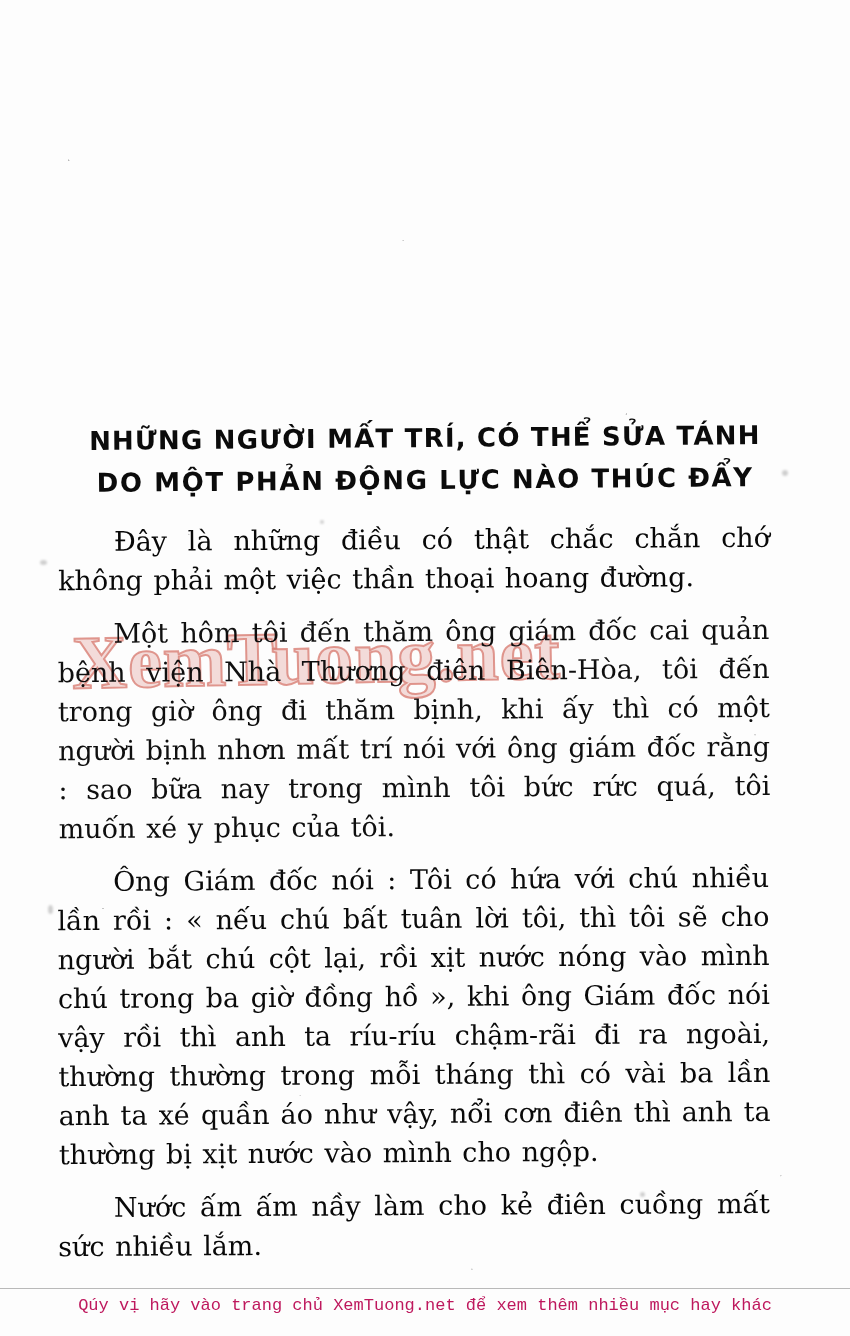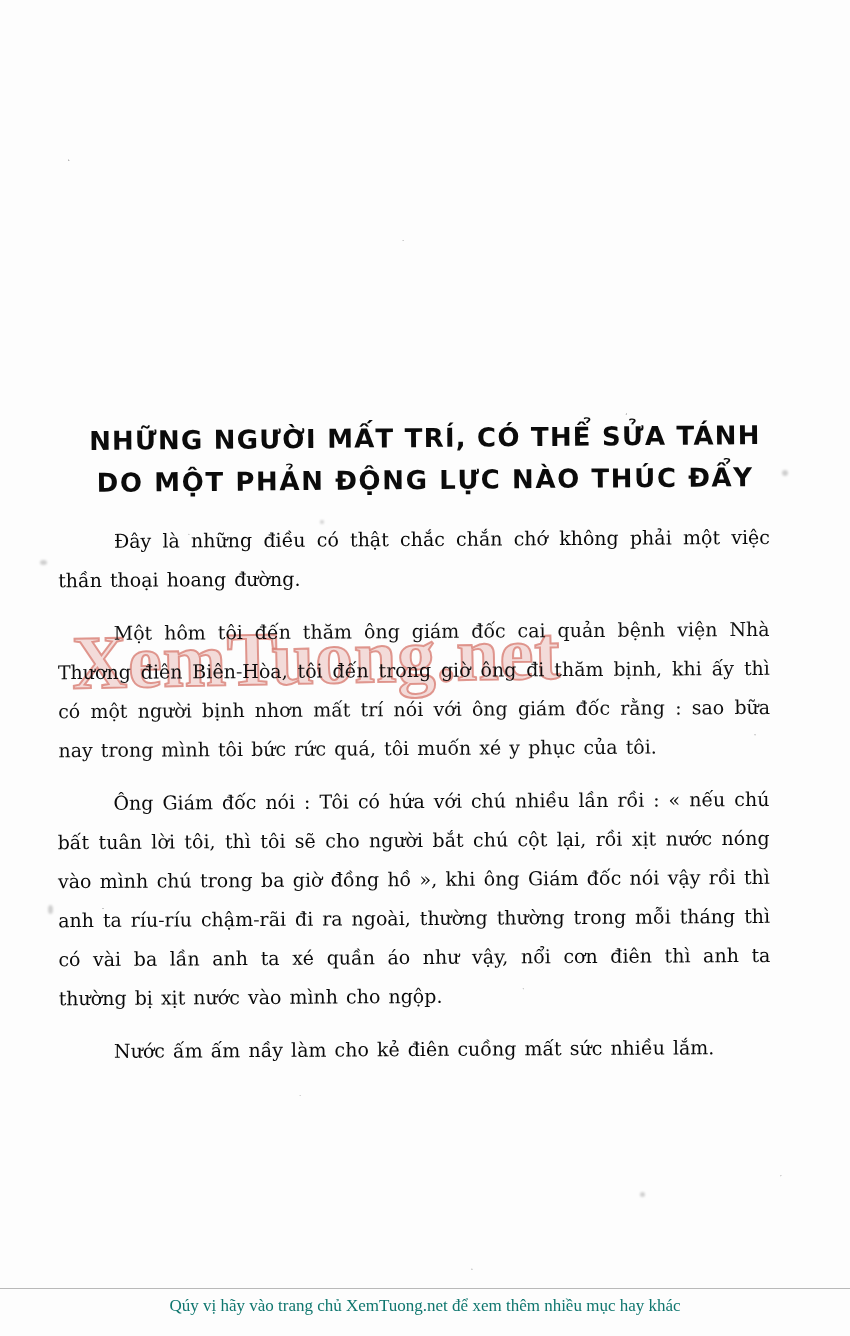--- a/index.html
+++ b/index.html
@@ -66,21 +66,21 @@
     letter-spacing: 1.6px;
   }
 
   
   .body-text {
     position: absolute;
     left: 58px;
     top: 520px;
     width: 712px;
     font-family: "DejaVu Serif", serif;
-    font-size: 19px;
+    font-size: 27px;
     line-height: 39px;
     color: #080808;
     text-align: justify;
     text-justify: inter-word;
     word-spacing: 2px;
   }
   .body-text p {
     margin: 0 0 14px 0;
     text-indent: 56px;
     transform: rotate(-0.35deg);
@@ -117,23 +117,23 @@
     width: 850px;
     height: 1px;
     background: #b9b9b9;
   }
   .footer {
     position: absolute;
     left: 0;
     top: 1296px;
     width: 850px;
     text-align: center;
-    font-family: Liberation Serif, serif;
+    font-family: Liberation Mono, monospace;
     font-size: 17px;
-    color: #0f766e;
+    color: #be185d;
   }
   .footer .brand { font-weight: normal; }
 
   
   .smudge {
     position: absolute;
     background: rgba(0,0,0,.18);
     border-radius: 50%;
     filter: blur(1.2px);
     pointer-events: none;

